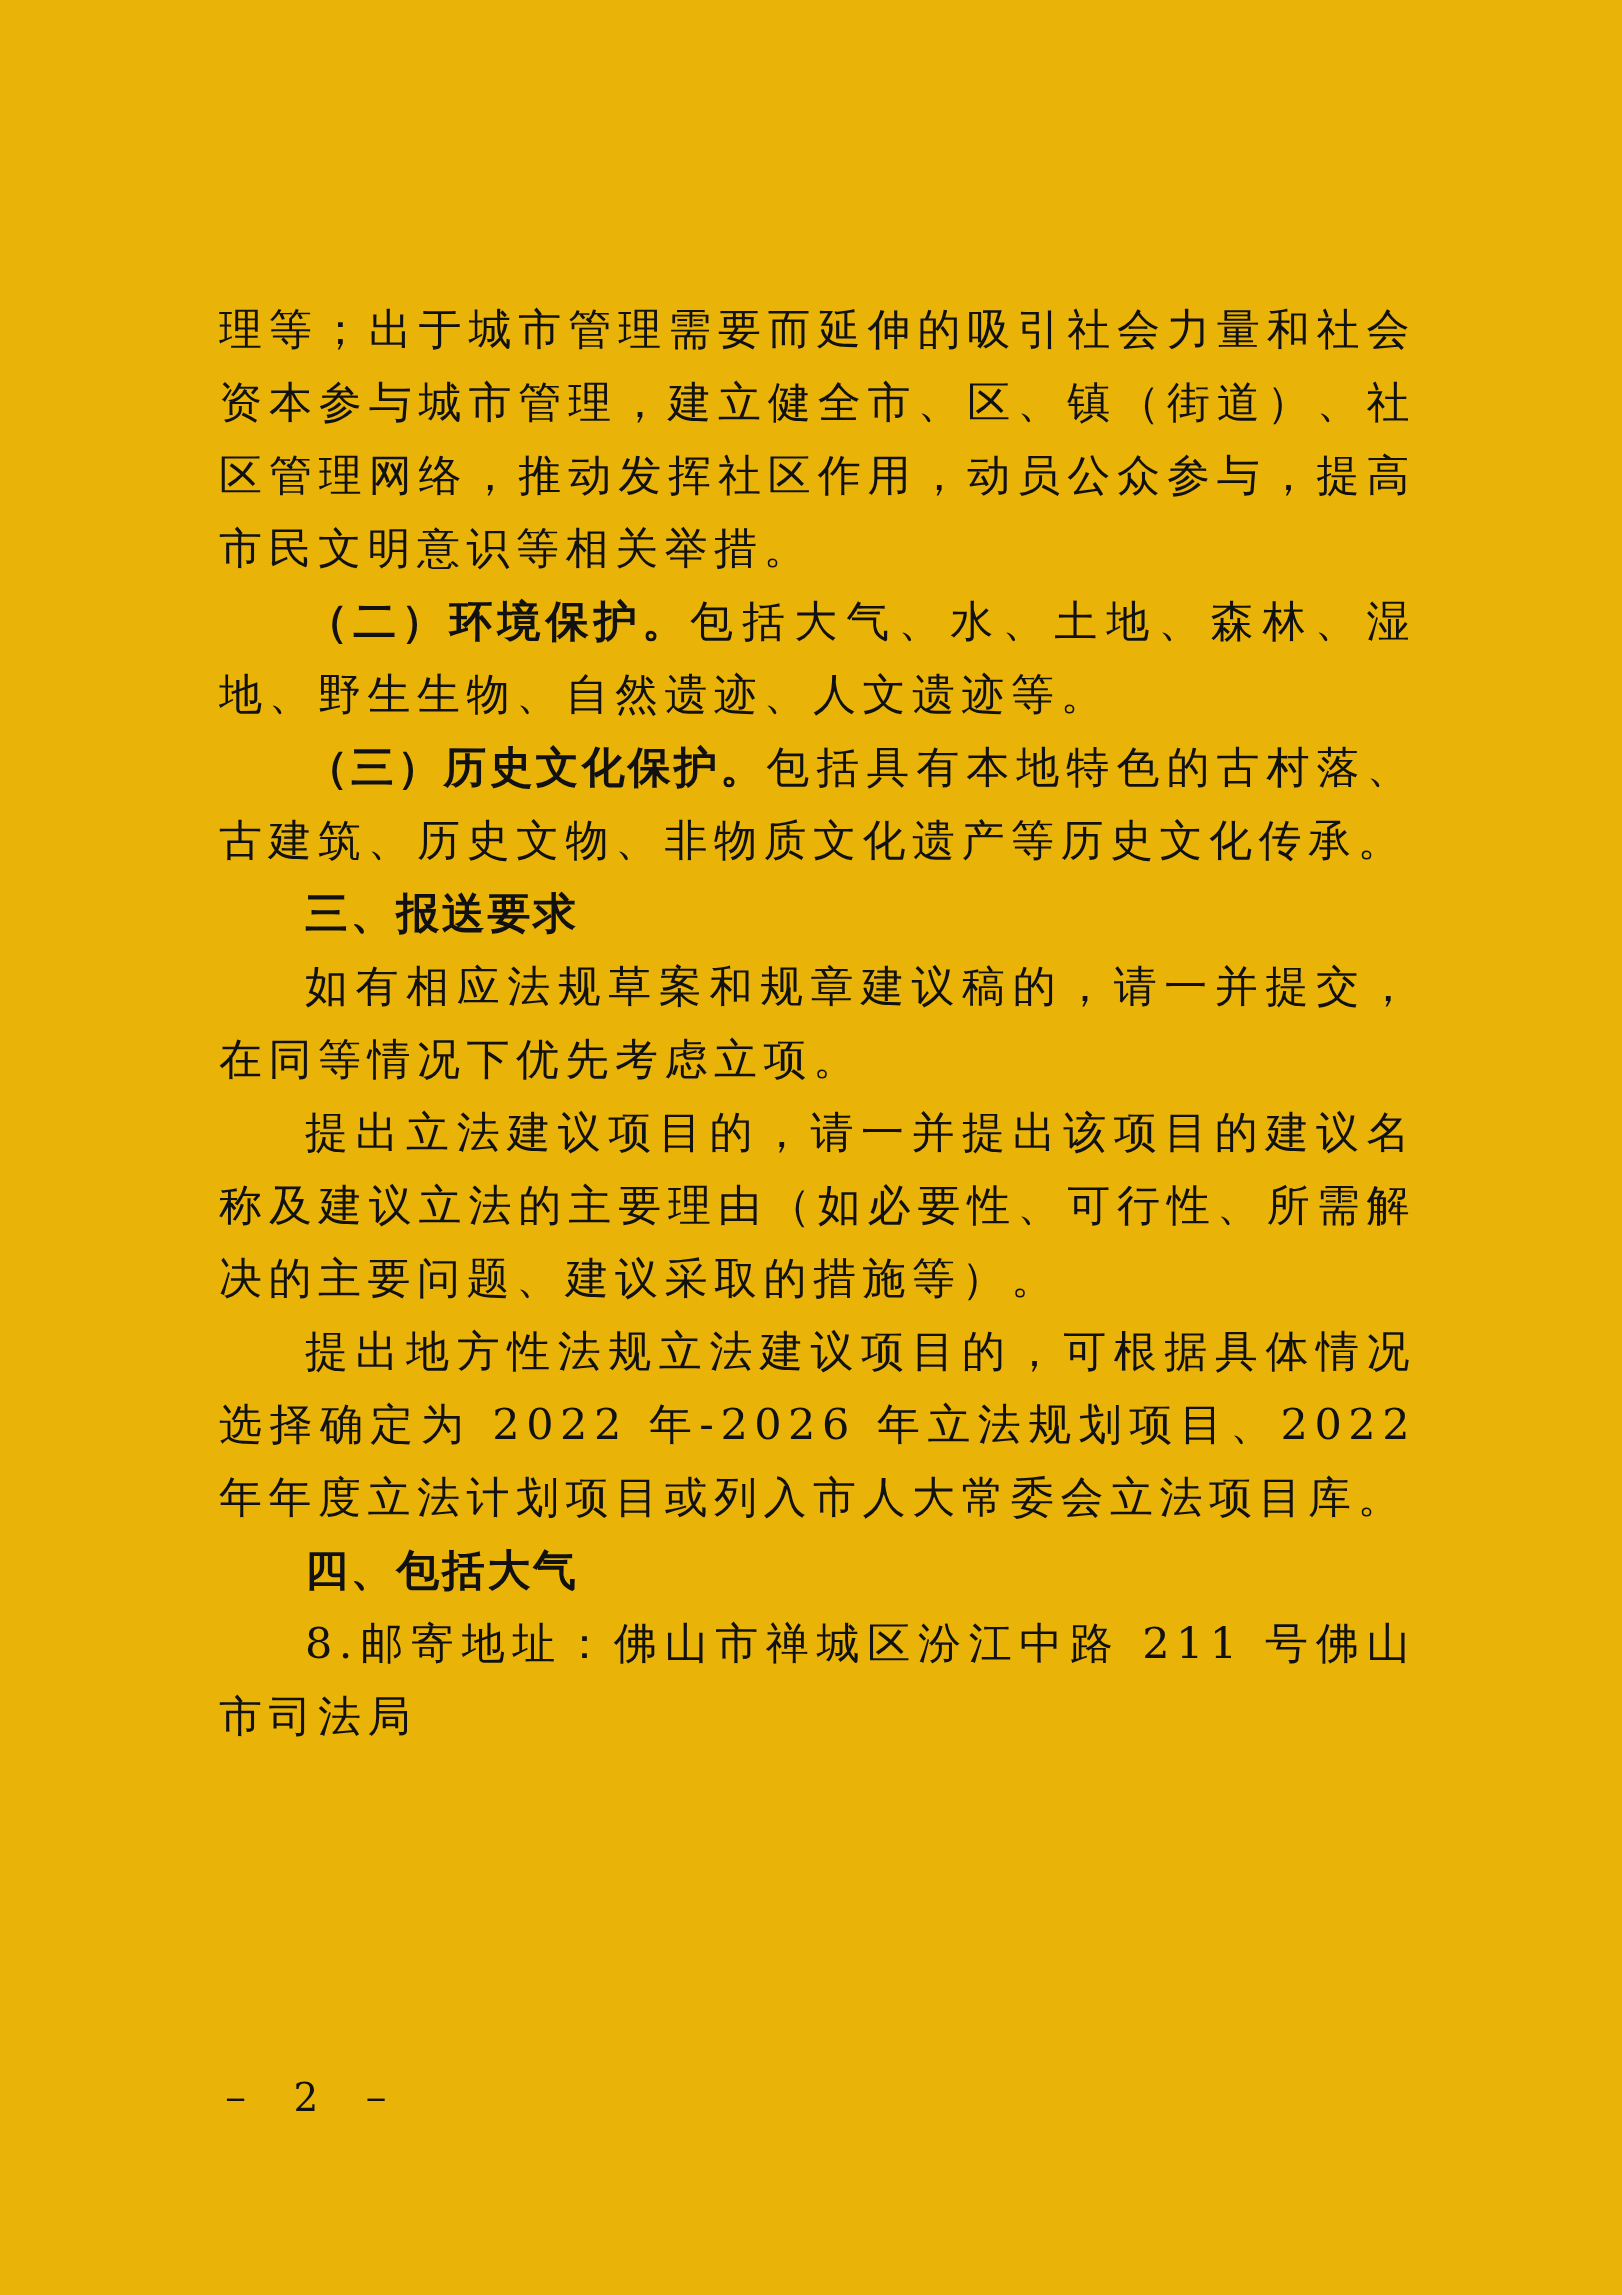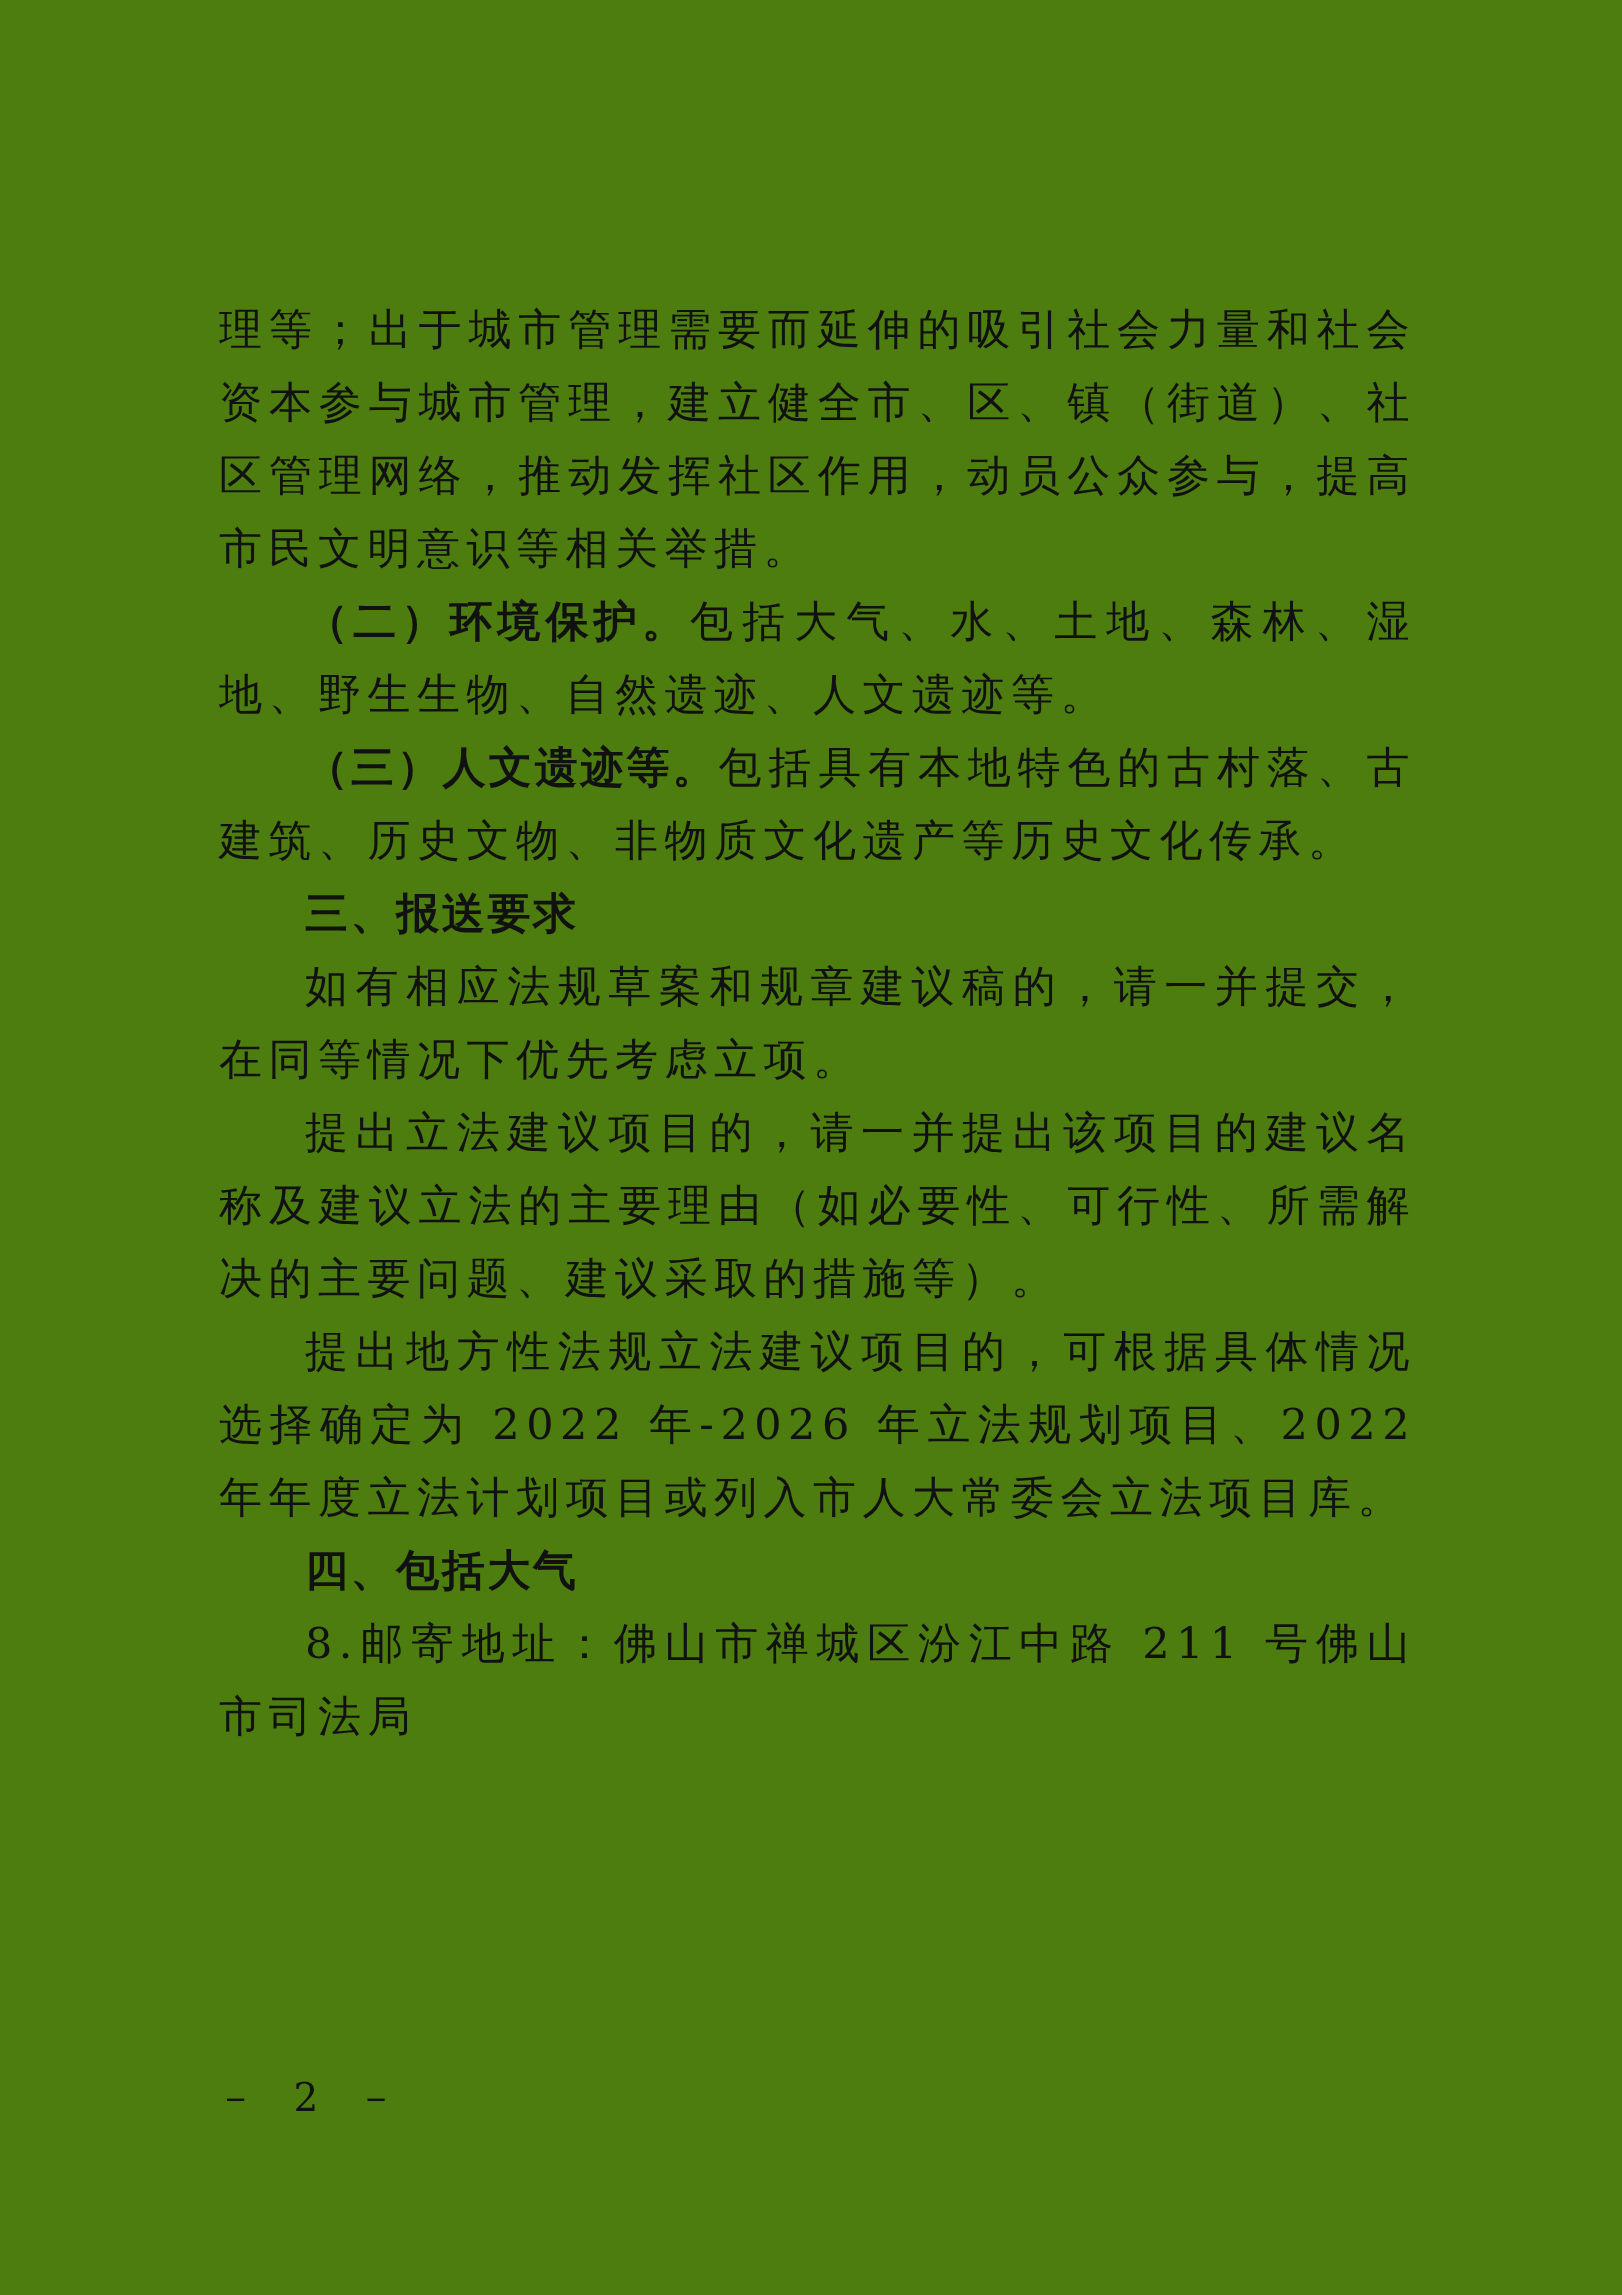--- a/index.html
+++ b/index.html
@@ -1,17 +1,17 @@
 <!DOCTYPE html>
 <html style="font-size:10.5px"><head>
 <meta charset="utf-8">
 <style>
   html, body { margin: 0; padding: 0; background: #ffffff; }
   body { width: 1623px; height: 2295px; position: relative; overflow: hidden; }
-  .page { position: absolute; left: 0; top: 0; width: 1623px; height: 2295px; background: #4d7c0f; }
+  .page { position: absolute; left: 0; top: 0; width: 1623px; height: 2295px; background: #eab308; }
   .content {
     position: absolute; left: 219px; top: 293px; width: 1197px;
     font-family: "DejaVu Serif", "Liberation Serif", serif;
     font-size: 43px; line-height: 73px; color: #111;
     text-align: justify; letter-spacing: 6.5px;
   }
   .content p { margin: 0; }
   .indent { text-indent: 86px; }
   .heading { font-family: "DejaVu Sans", "Liberation Sans", sans-serif; font-weight: bold; letter-spacing: 2.6px; }
   .sub-strong { font-family: Liberation Serif, serif; font-weight: bold; letter-spacing: 2.6px; }
@@ -21,21 +21,21 @@
     font-size: 39px; color: #111; letter-spacing: 13px;
   }
 </style>
 </head>
 <body>
 
 <div class="page">
   <div class="content">
     <p>理等；出于城市管理需要而延伸的吸引社会力量和社会资本参与城市管理，建立健全市、区、镇（街道）、社区管理网络，推动发挥社区作用，动员公众参与，提高市民文明意识等相关举措。</p>
     <p class="indent"><span class="sub-strong">（二）环境保护。</span><span>包括大气、水、土地、森林、湿地、野生生物、自然遗迹、人文遗迹等。</span></p>
-    <p class="indent"><span class="sub-strong">（三）人文遗迹等。</span><span>包括具有本地特色的古村落、古建筑、历史文物、非物质文化遗产等历史文化传承。</span></p>
+    <p class="indent"><span class="sub-strong">（三）历史文化保护。</span><span>包括具有本地特色的古村落、古建筑、历史文物、非物质文化遗产等历史文化传承。</span></p>
     <p class="indent heading">三、报送要求</p>
     <p class="indent">如有相应法规草案和规章建议稿的，请一并提交，在同等情况下优先考虑立项。</p>
     <p class="indent">提出立法建议项目的，请一并提出该项目的建议名称及建议立法的主要理由（如必要性、可行性、所需解决的主要问题、建议采取的措施等）。</p>
     <p class="indent">提出地方性法规立法建议项目的，可根据具体情况选择确定为 2022 年-2026 年立法规划项目、2022 年年度立法计划项目或列入市人大常委会立法项目库。</p>
     <p class="indent heading">四、包括大气</p>
     <p class="indent">8.邮寄地址：佛山市禅城区汾江中路 211 号佛山市司法局</p>
   </div>
   <div class="footer">－ 2 －</div>
 </div>
 

